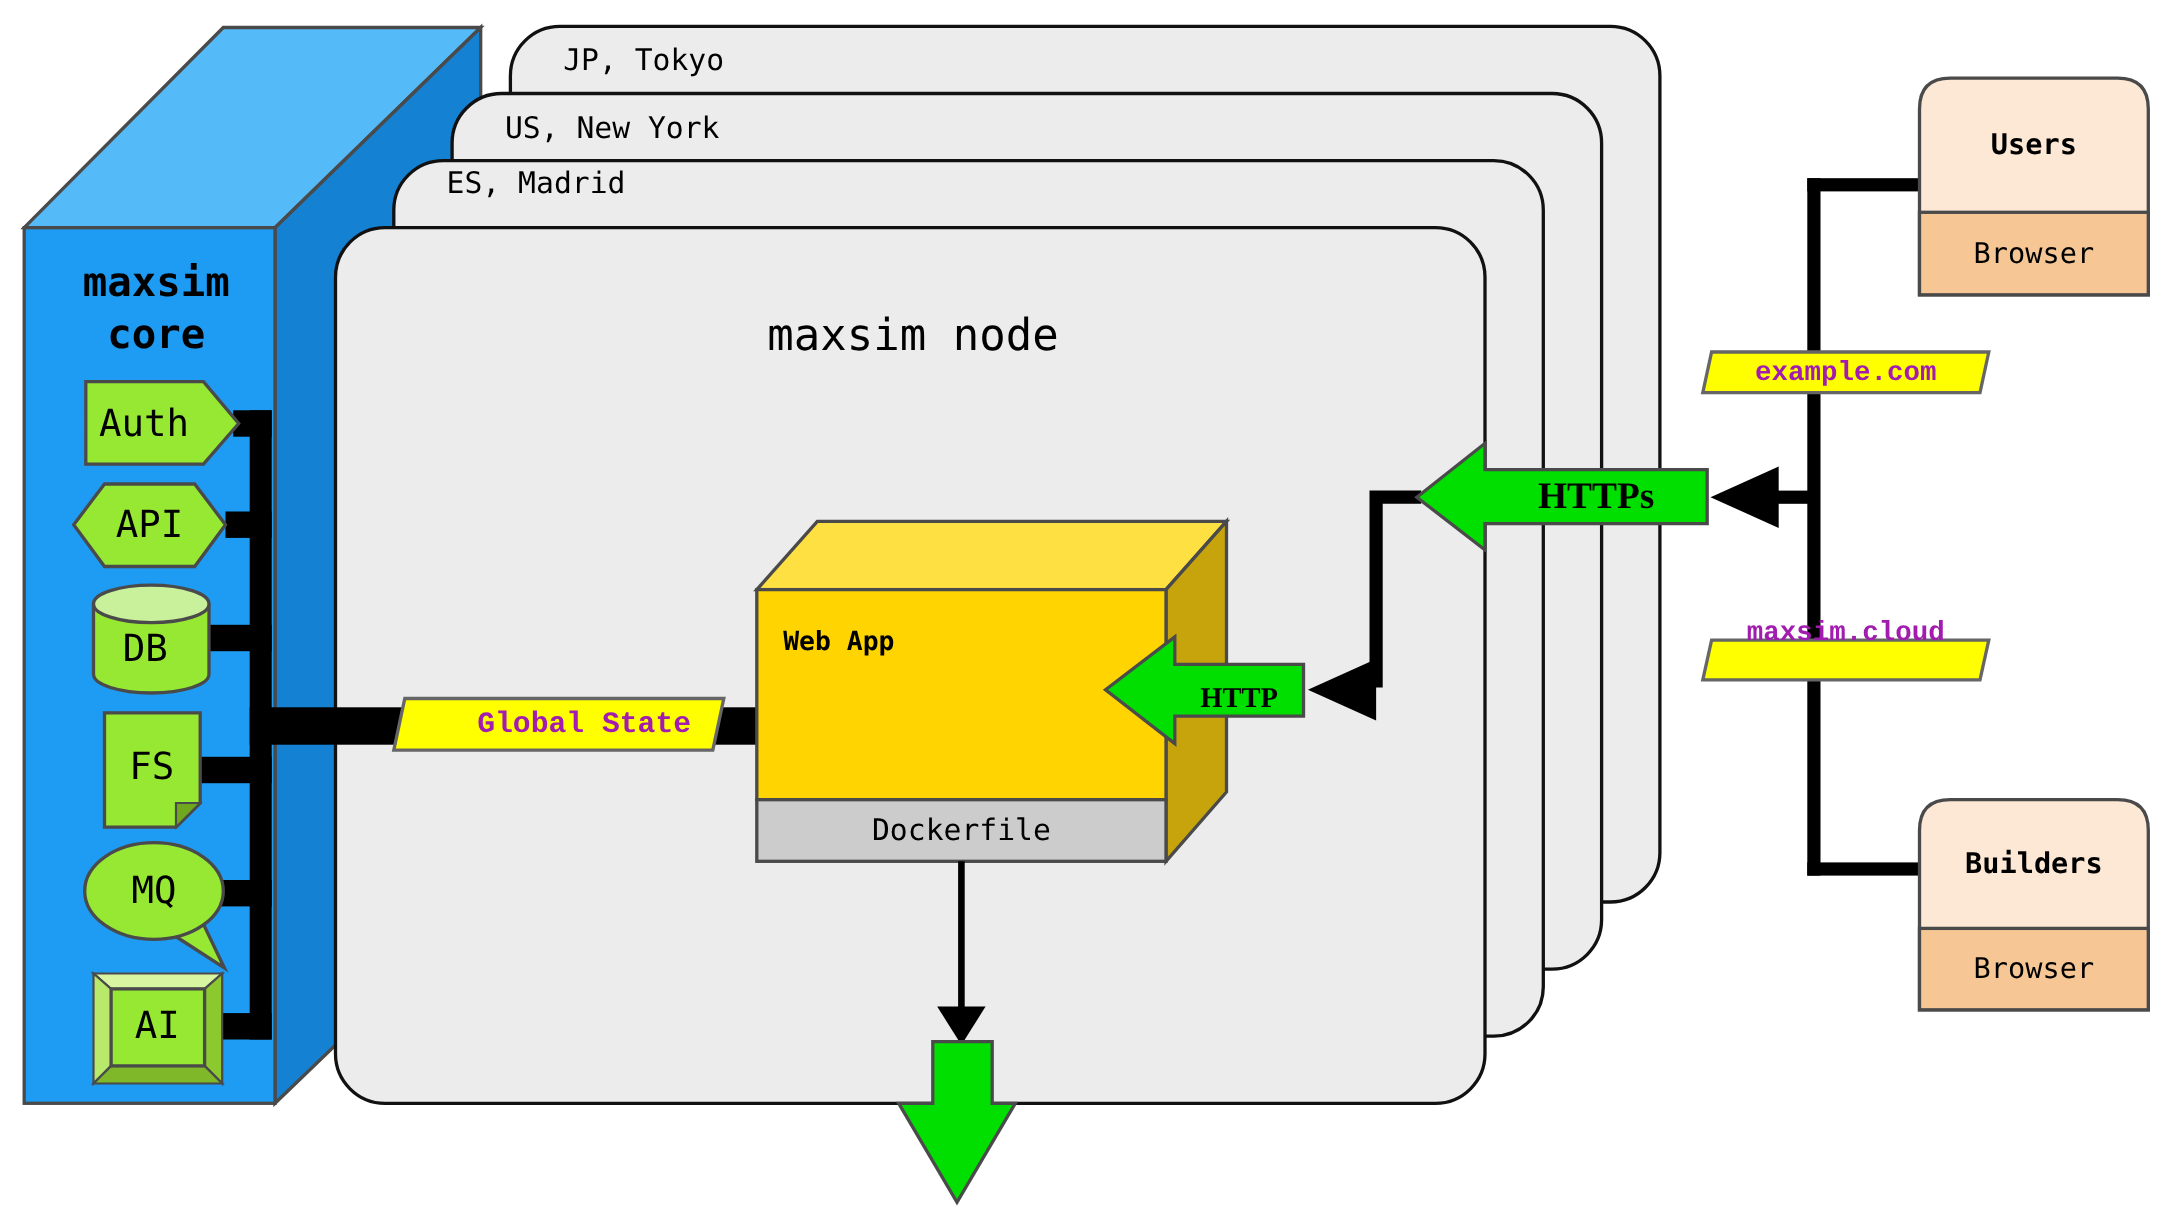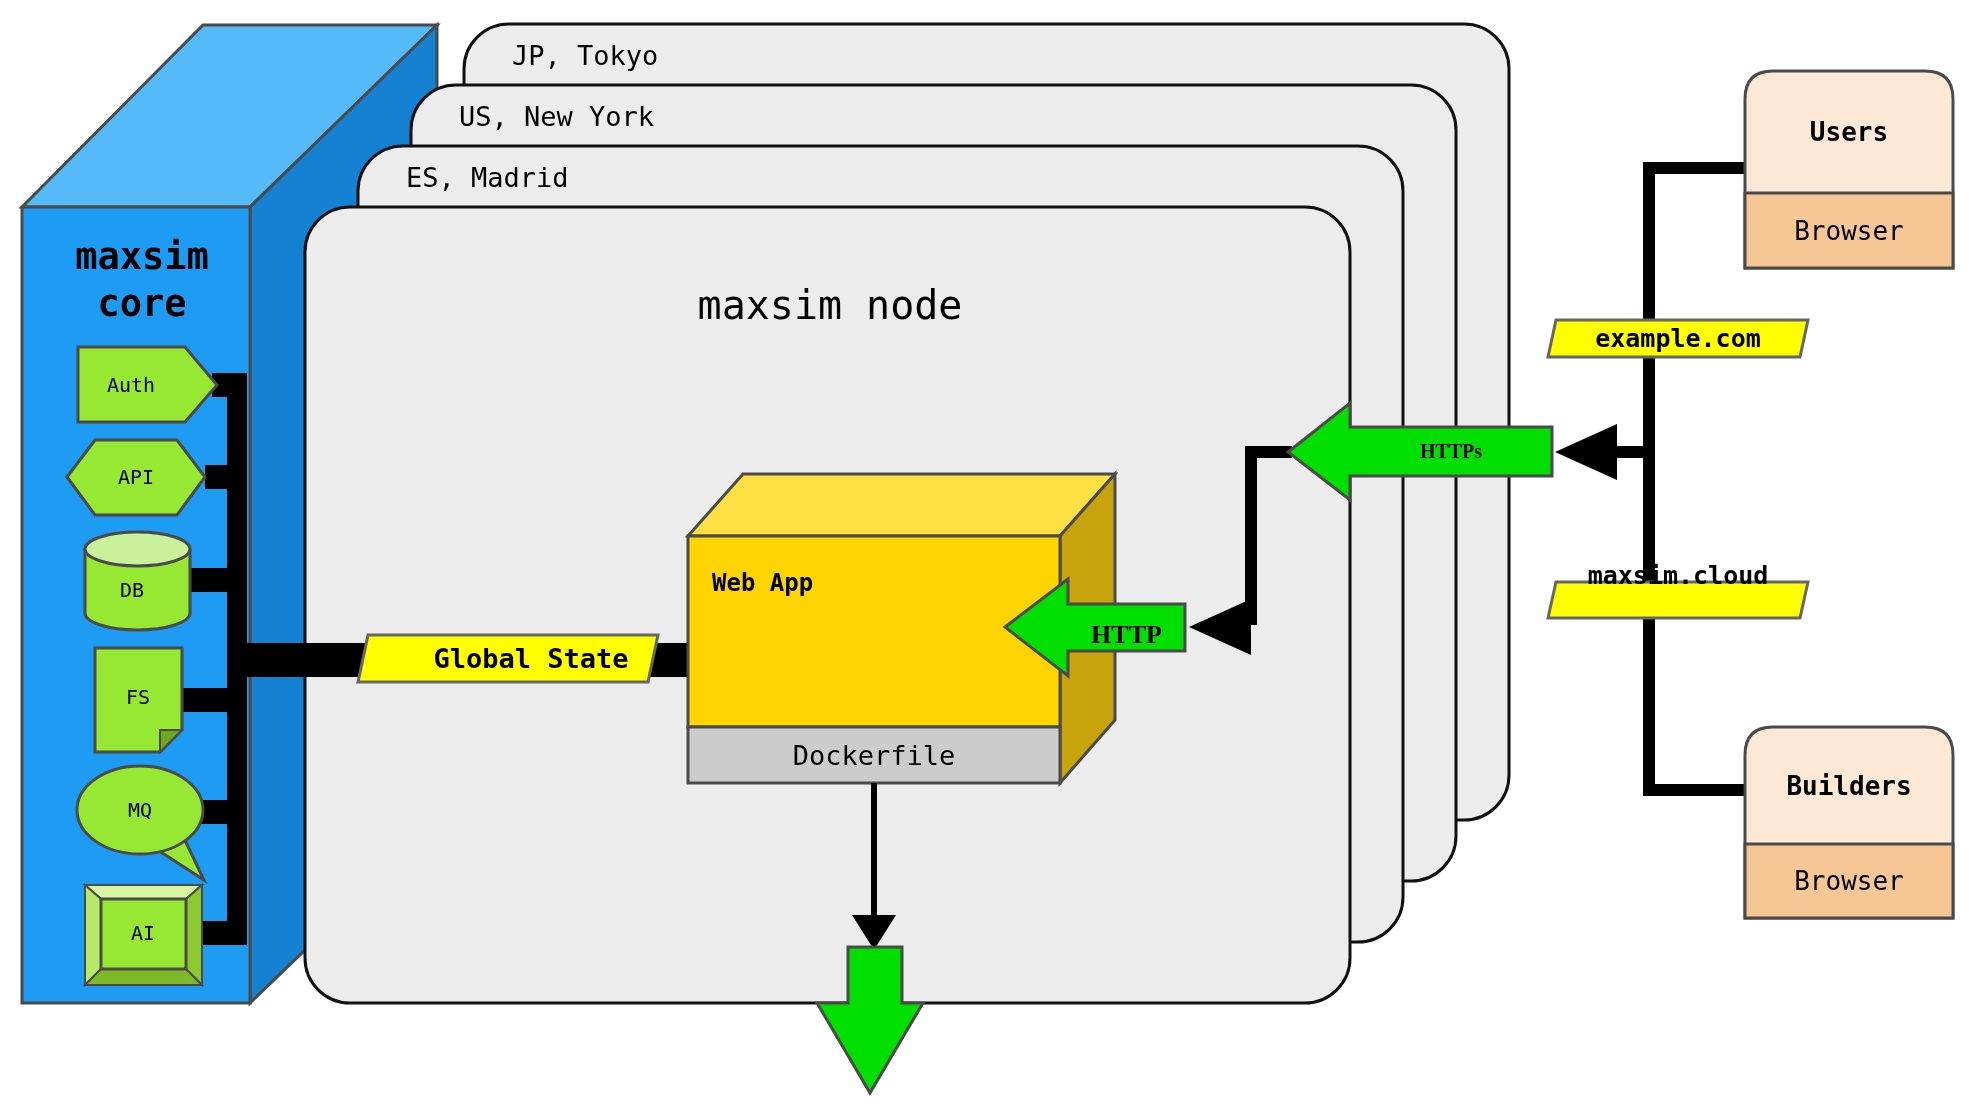--- a/index.html
+++ b/index.html
@@ -3,24 +3,24 @@
 <meta charset="utf-8">
 <style>
   html,body{margin:0;padding:0;background:#fff;}
   body{position:relative;width:1983px;height:1105px;overflow:hidden;
        font-family:"DejaVu Sans Mono",monospace;}
   svg.layer{position:absolute;left:0;top:0;width:1983px;height:1105px;}
   .lbl{position:absolute;display:flex;align-items:center;justify-content:center;
        white-space:nowrap;color:#000;font-family:"DejaVu Sans Mono",monospace;}
   .left{justify-content:flex-start;}
   .b{font-weight:bold;}
-  .gray{color:#000000;}
+  .gray{color:#a21caf;font-family:Liberation Mono, monospace;}
   .sans{font-family:Liberation Serif, serif;}
   .f27{font-size:27px;} .f25{font-size:25px;} .f29{font-size:26px;}
-  .f30{font-size:20px;} .f34{font-size:24px;} .f37{font-size:37px;}
+  .f30{font-size:34px;} .f34{font-size:24px;} .f37{font-size:37px;}
   .f40{font-size:40px;}
 </style>
 </head>
 <body>
 
 <svg class="layer" viewBox="0 0 1983 1105">
 
   <polygon points="22,207 203,25 437,25 250,207" fill="#55BAF8" stroke="#4a4a4a" stroke-width="3"></polygon>
   <polygon points="250,207 437,25 437,823 250,1003" fill="#1581D2" stroke="#4a4a4a" stroke-width="3"></polygon>
 
@@ -86,21 +86,21 @@
     <rect x="1745" y="193" width="208" height="75" fill="#F6C795" stroke="#4a4a4a" stroke-width="3"></rect>
   </g>
   <g>
     <path d="M1745,918 L1745,755 Q1745,727 1773,727 L1925,727 Q1953,727 1953,755 L1953,918 Z" fill="#FCE8D4" stroke="#4a4a4a" stroke-width="3"></path>
     <rect x="1745" y="844" width="208" height="74" fill="#F6C795" stroke="#4a4a4a" stroke-width="3"></rect>
   </g>
 </svg>
 
 <div class="lbl left f27" style="left:512px;top:33px;height:44px;">JP, Tokyo</div>
 <div class="lbl left f27" style="left:459px;top:94px;height:44px;">US, New York</div>
-<div class="lbl left f27" style="left:406px;top:155px;height:44px;">ES, Madrid</div>
+<div class="lbl left f27" style="left:406px;top:144px;height:44px;">ES, Madrid</div>
 
 <div class="lbl f40" style="left:630px;top:280px;width:400px;height:50px;">maxsim node</div>
 
 <div class="lbl b f37" style="left:32px;top:232px;width:220px;height:48px;">maxsim</div>
 <div class="lbl b f37" style="left:32px;top:279px;width:220px;height:48px;">core</div>
 
 <div class="lbl f30" style="left:78px;top:361px;width:106px;height:48px;">Auth</div>
 <div class="lbl f30" style="left:83px;top:453px;width:106px;height:48px;">API</div>
 <div class="lbl f30" style="left:84px;top:566px;width:96px;height:48px;">DB</div>
 <div class="lbl f30" style="left:85px;top:673px;width:106px;height:48px;">FS</div>

